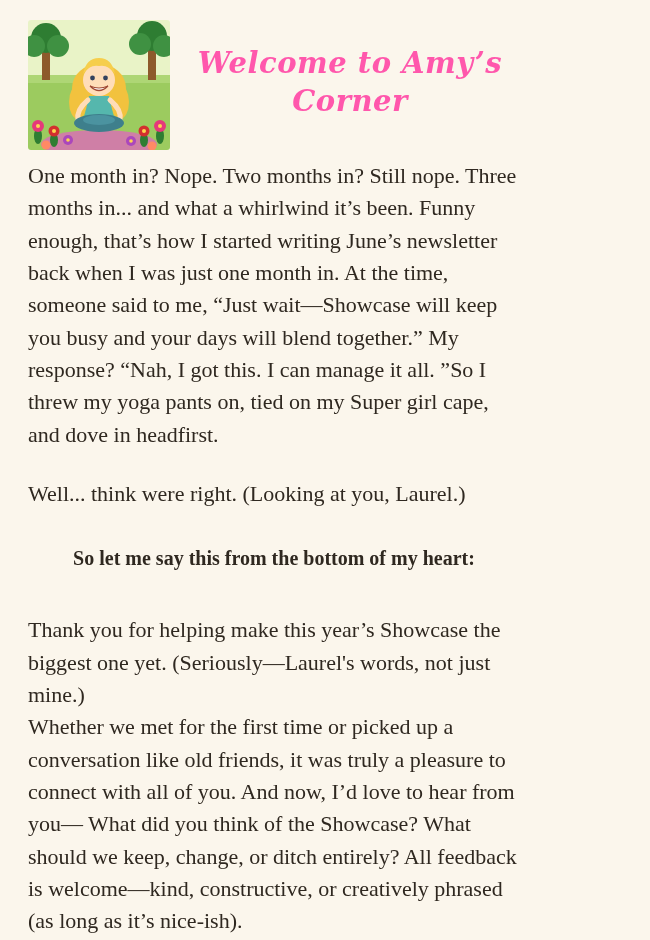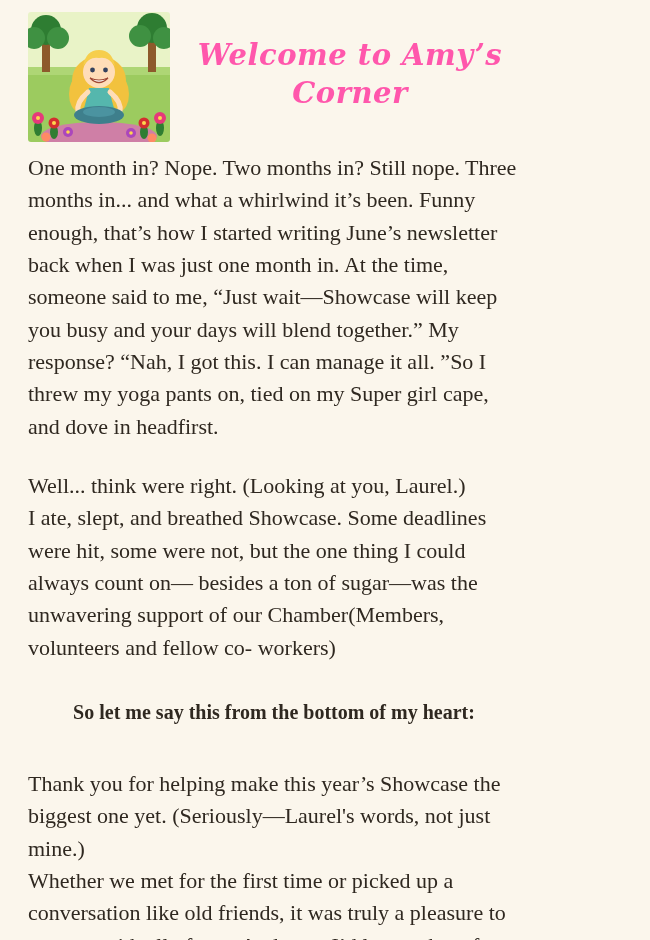--- a/index.html
+++ b/index.html
@@ -8,21 +8,21 @@
     width: 650px;
     height: 940px;
     background: #fbf6ec;
     font-family: "Liberation Serif", "DejaVu Serif", serif;
     color: #2f2820;
     overflow: hidden;
   }
   .page {
     width: 544px;
     height: 940px;
-    padding: 12px 24px 0 28px;
+    padding: 20px 24px 0 28px;
   }
   .header {
     display: flex;
     align-items: flex-start;
     gap: 10px;
   }
   .illus {
     width: 142px;
     height: 130px;
     flex: 0 0 auto;
@@ -136,21 +136,21 @@
     </div>
     <div class="titles">
       <div class="title-line">Welcome to Amy’s Corner</div>
     </div>
   </div>
 
   <div class="content">
 
     <p>One month in? Nope. Two months in? Still nope. Three months in... and what a whirlwind it’s been. Funny enough, that’s  how I started writing June’s newsletter back when I was just one month in. At the time, someone said to me, “Just wait—Showcase will keep you busy and your days will blend together.” My response? “Nah, I got this. I can manage it all. ”So I threw my yoga pants on, tied on my Super girl cape, and dove in headfirst.</p>
 
-    <p><span>Well... think were right. </span><strong>(Looking at you, Laurel.)</strong><br><span>I ate, slept, and breathed Showcase. Some deadlines were hit, some were not, but the one thing I could always count on— besides a ton of sugar—was the unwavering support of our Chamber(Members, volunteers and fellow co- workers)</span></p>
+    <p><span>Well... think were right. </span><strong>(Looking at you, Laurel.)</strong><br></p>
 
     <div class="heart-heading"><span>So let me say this from the bottom of my heart:</span><br></div>
 
     <p><span>Thank you for helping make this year’s Showcase the biggest one yet. </span><strong>(Seriously—Laurel's words, not just mine.)</strong><br><span>Whether we met for the first time or picked up a conversation like old friends, it was truly a pleasure to connect with all of you. And now, I’d love to hear from you— What did you think of the Showcase?  What should we keep, change, or ditch entirely?  All feedback is welcome—kind, constructive, or creatively phrased (as long as it’s nice-ish).</span></p>
 
 
   </div>
 
 </div>
 

